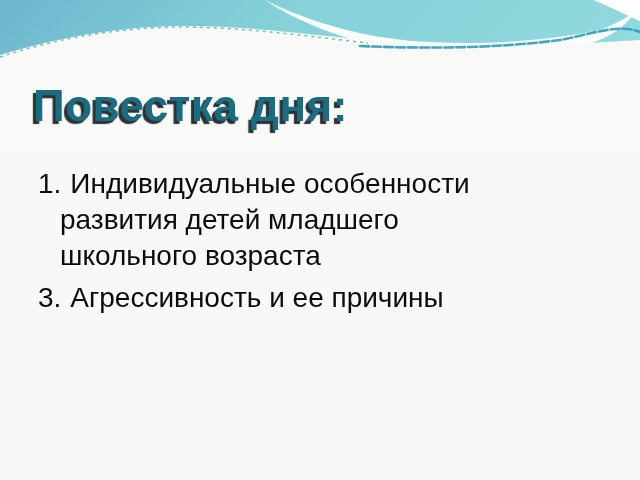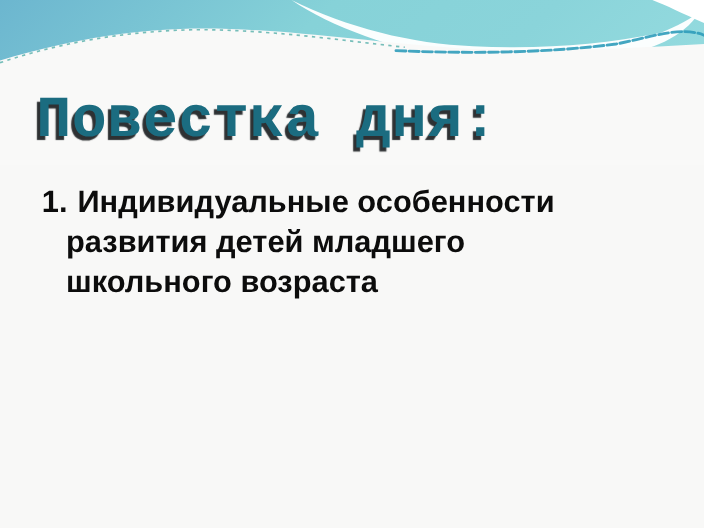--- a/index.html
+++ b/index.html
@@ -21,37 +21,36 @@
     left: 0;
     width: 640px;
     height: 150px;
     display: block;
   }
   .slide-title {
     position: absolute;
     left: 33px;
     top: 84px;
     margin: 0;
-    font-size: 53px;
+    font-size: 44px;
     font-weight: 700;
     letter-spacing: 0.5px;
     color: #1b6c80;
     text-shadow: -3px 3px 1px rgba(35, 38, 40, 0.95);
     white-space: nowrap;
     line-height: 1;
-    font-family: Liberation Mono, monospace;
   }
   .agenda-list {
     position: absolute;
     left: 38px;
     top: 166px;
     width: 478px;
     color: #0c0c0c;
     font-size: 28px;
-    font-weight: 700;
+    font-weight: 400;
     line-height: 36px;
   }
   .agenda-item {
     padding-left: 22px;
     text-indent: -22px;
     margin-bottom: 6px;
   }
   .agenda-item .item-number {
     margin-right: 9px;
   }
@@ -85,15 +84,18 @@
 
     <path d="M0,57 C60,37 120,28 178,27 C245,27 305,36 368,43" fill="none" stroke="#4aa9a4" stroke-width="1.5" stroke-dasharray="3 4" opacity="0.75"></path>
   </svg>
 
   <h1 class="slide-title">Повестка дня:</h1>
 
   <div class="agenda-list">
     <div class="agenda-item">
       <span class="item-number">1.</span><span class="item-text">Индивидуальные особенности развития детей младшего школьного возраста</span>
     </div>
+    <div class="agenda-item">
+      <span class="item-number">3.</span><span class="item-text">Агрессивность и ее причины</span>
+    </div>
   </div>
 
 </div>
 
 </body></html>

